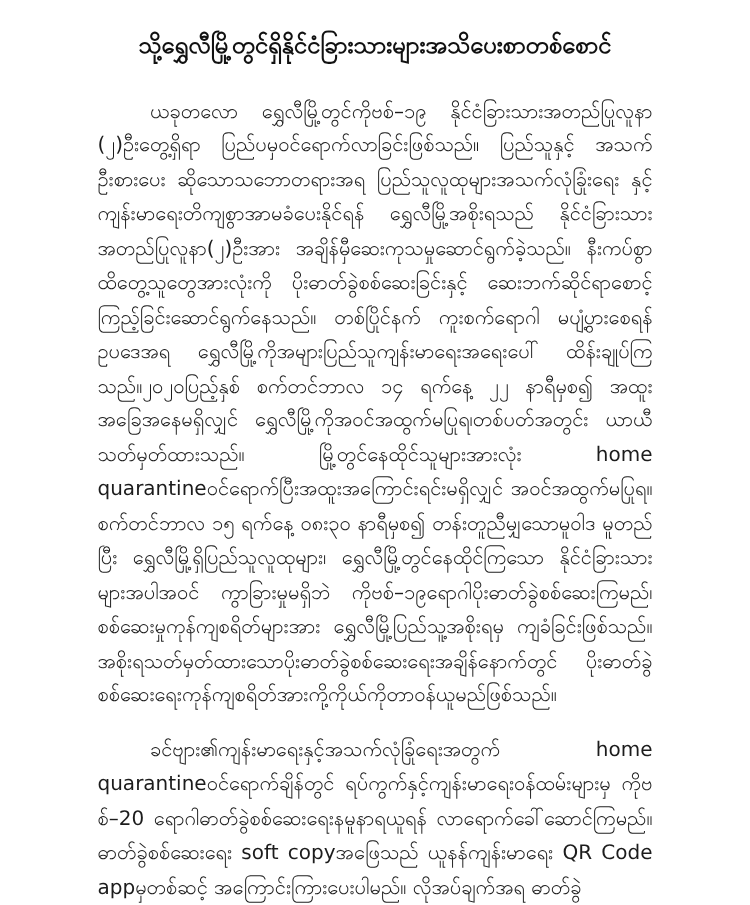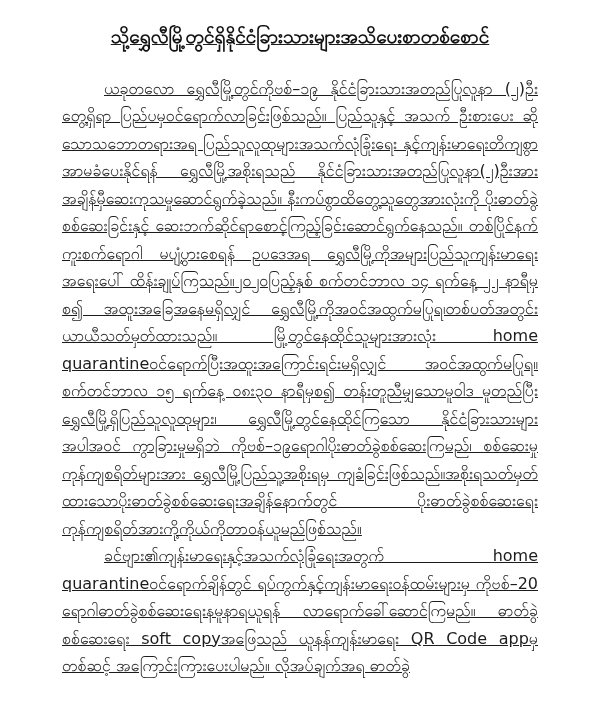--- a/index.html
+++ b/index.html
@@ -12,32 +12,31 @@
     height: 724px;
     overflow: hidden;
     color: #1c1c1c;
     font-family: "DejaVu Sans", sans-serif;
   }
   .page {
     box-sizing: border-box;
     width: 600px;
     height: 632px;
     padding: 16px 62px 0 62px;
-    text-decoration: underline;
   }
   .doc-title {
     text-align: center;
     font-weight: bold;
     font-size: 19px;
     line-height: 1.5;
     margin: 6px 0 24px 0;
     color: #111111;
   }
   .doc-body p {
-    margin: 0;
+    margin: 16px;
     text-align: justify;
     text-justify: inter-word;
     text-indent: 42px;
     font-size: 16px;
     line-height: 1.72;
     word-break: break-word;
     color: #1c1c1c;
   }
 </style>
 </head>

